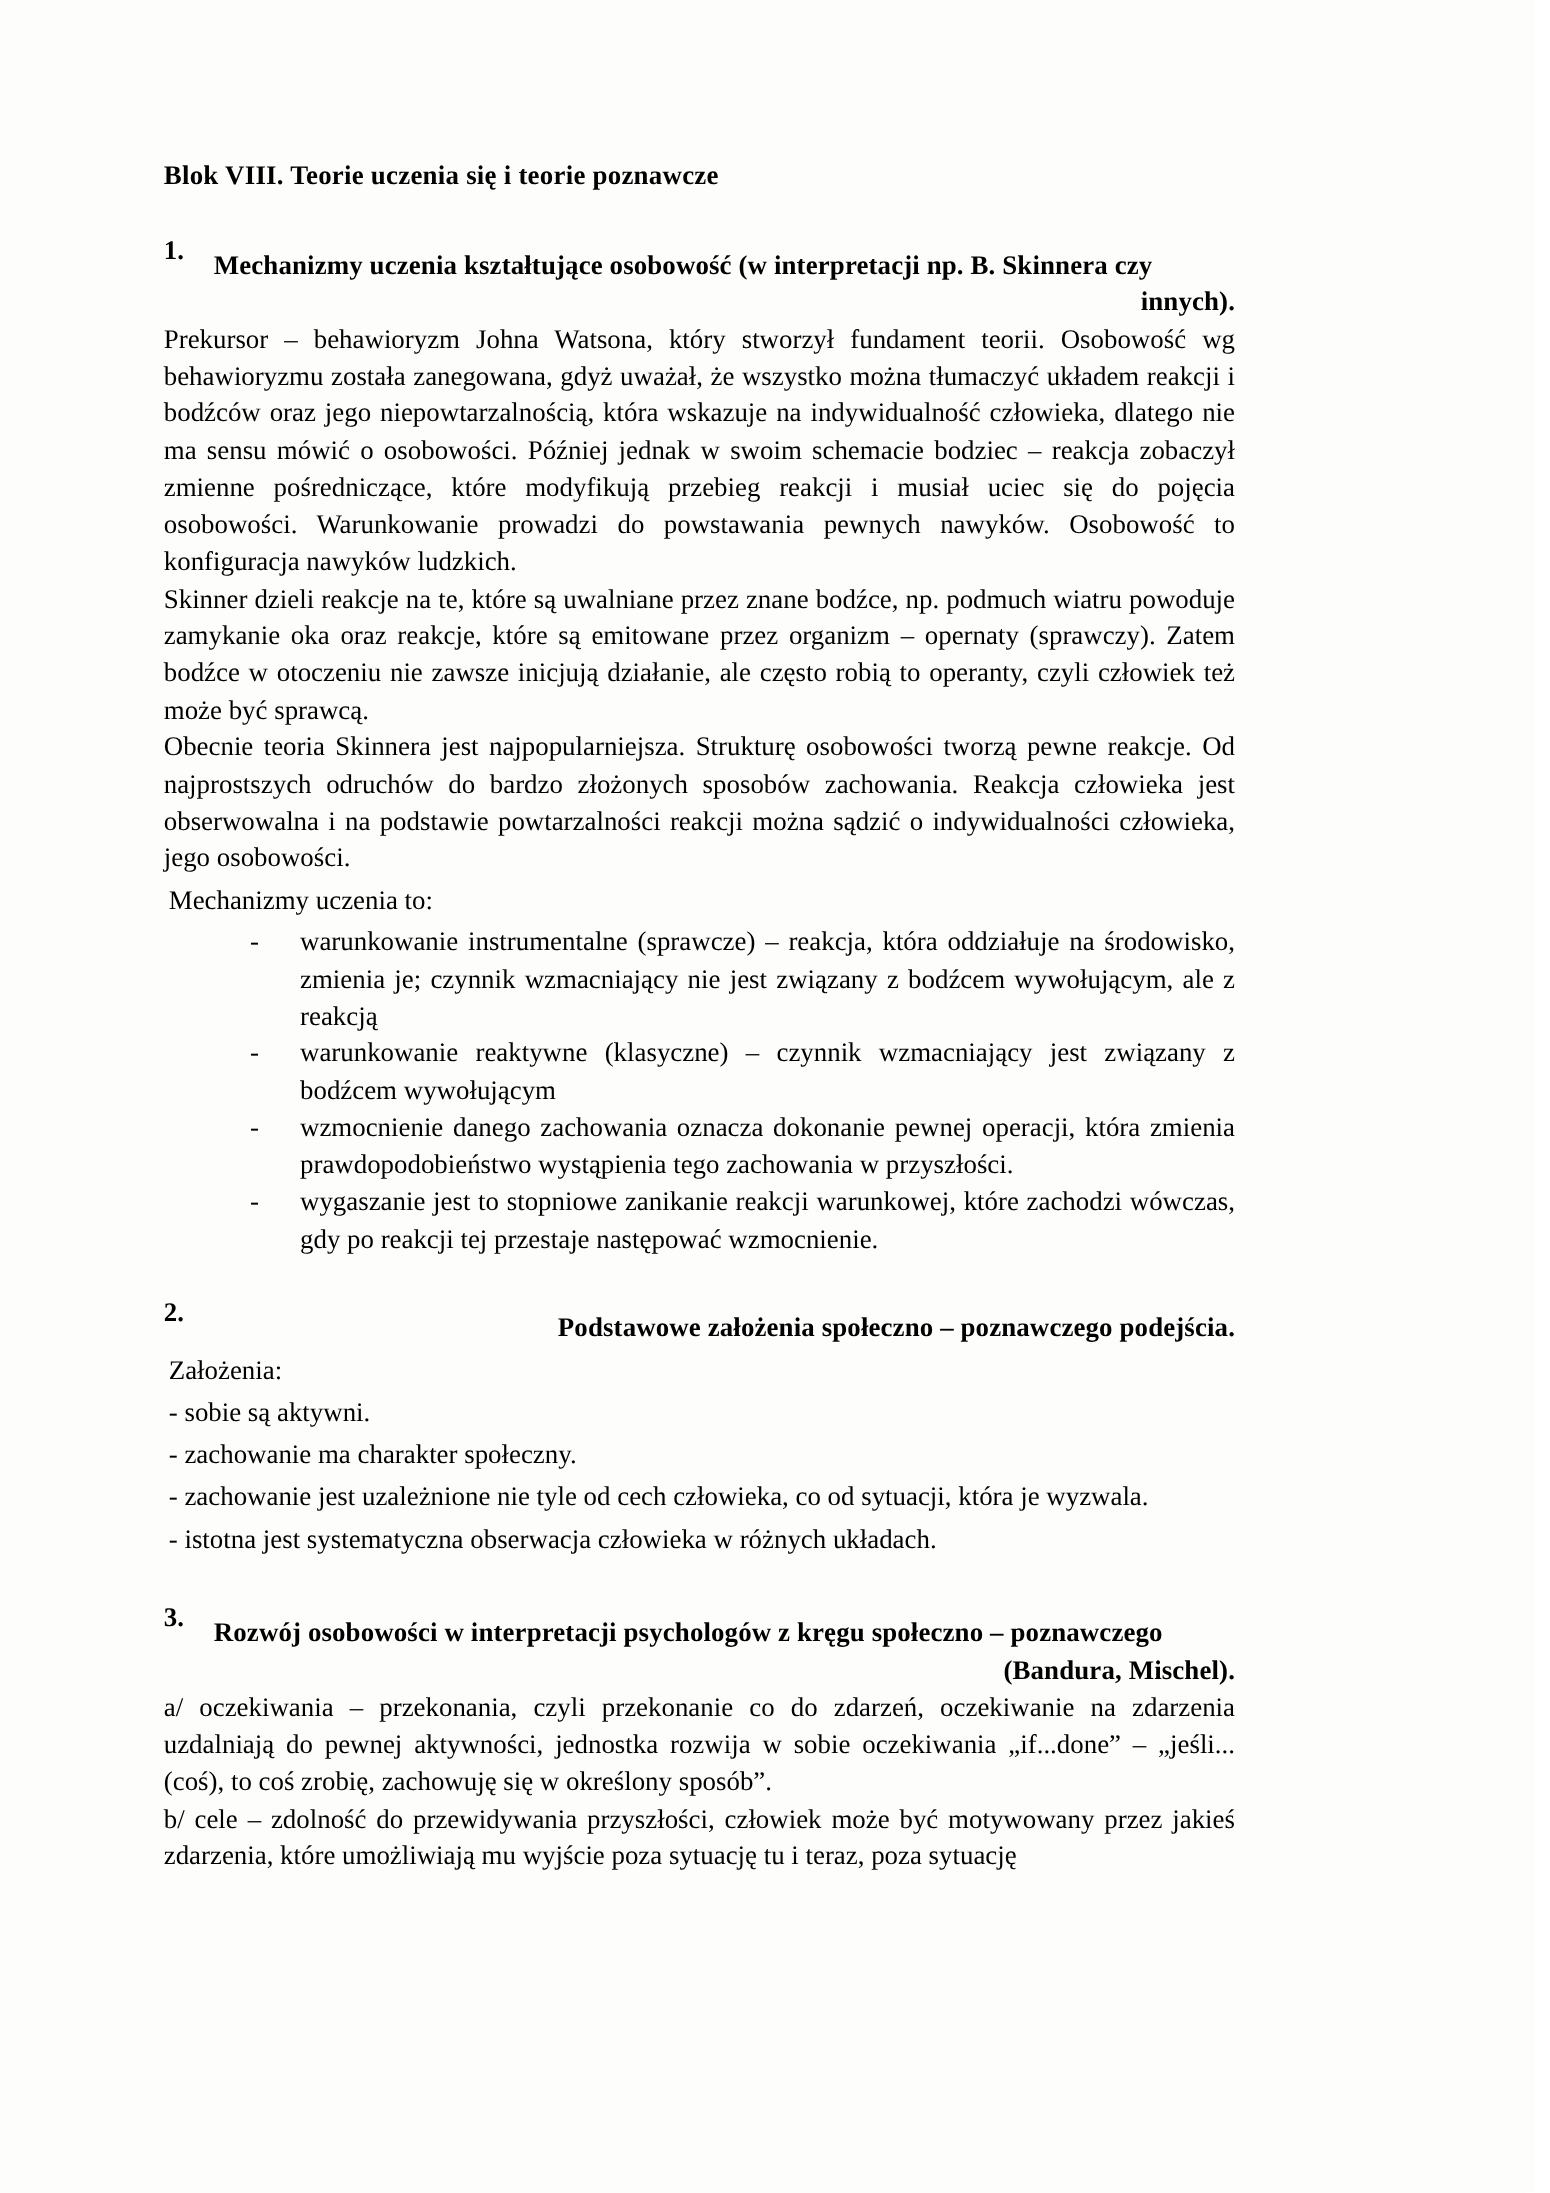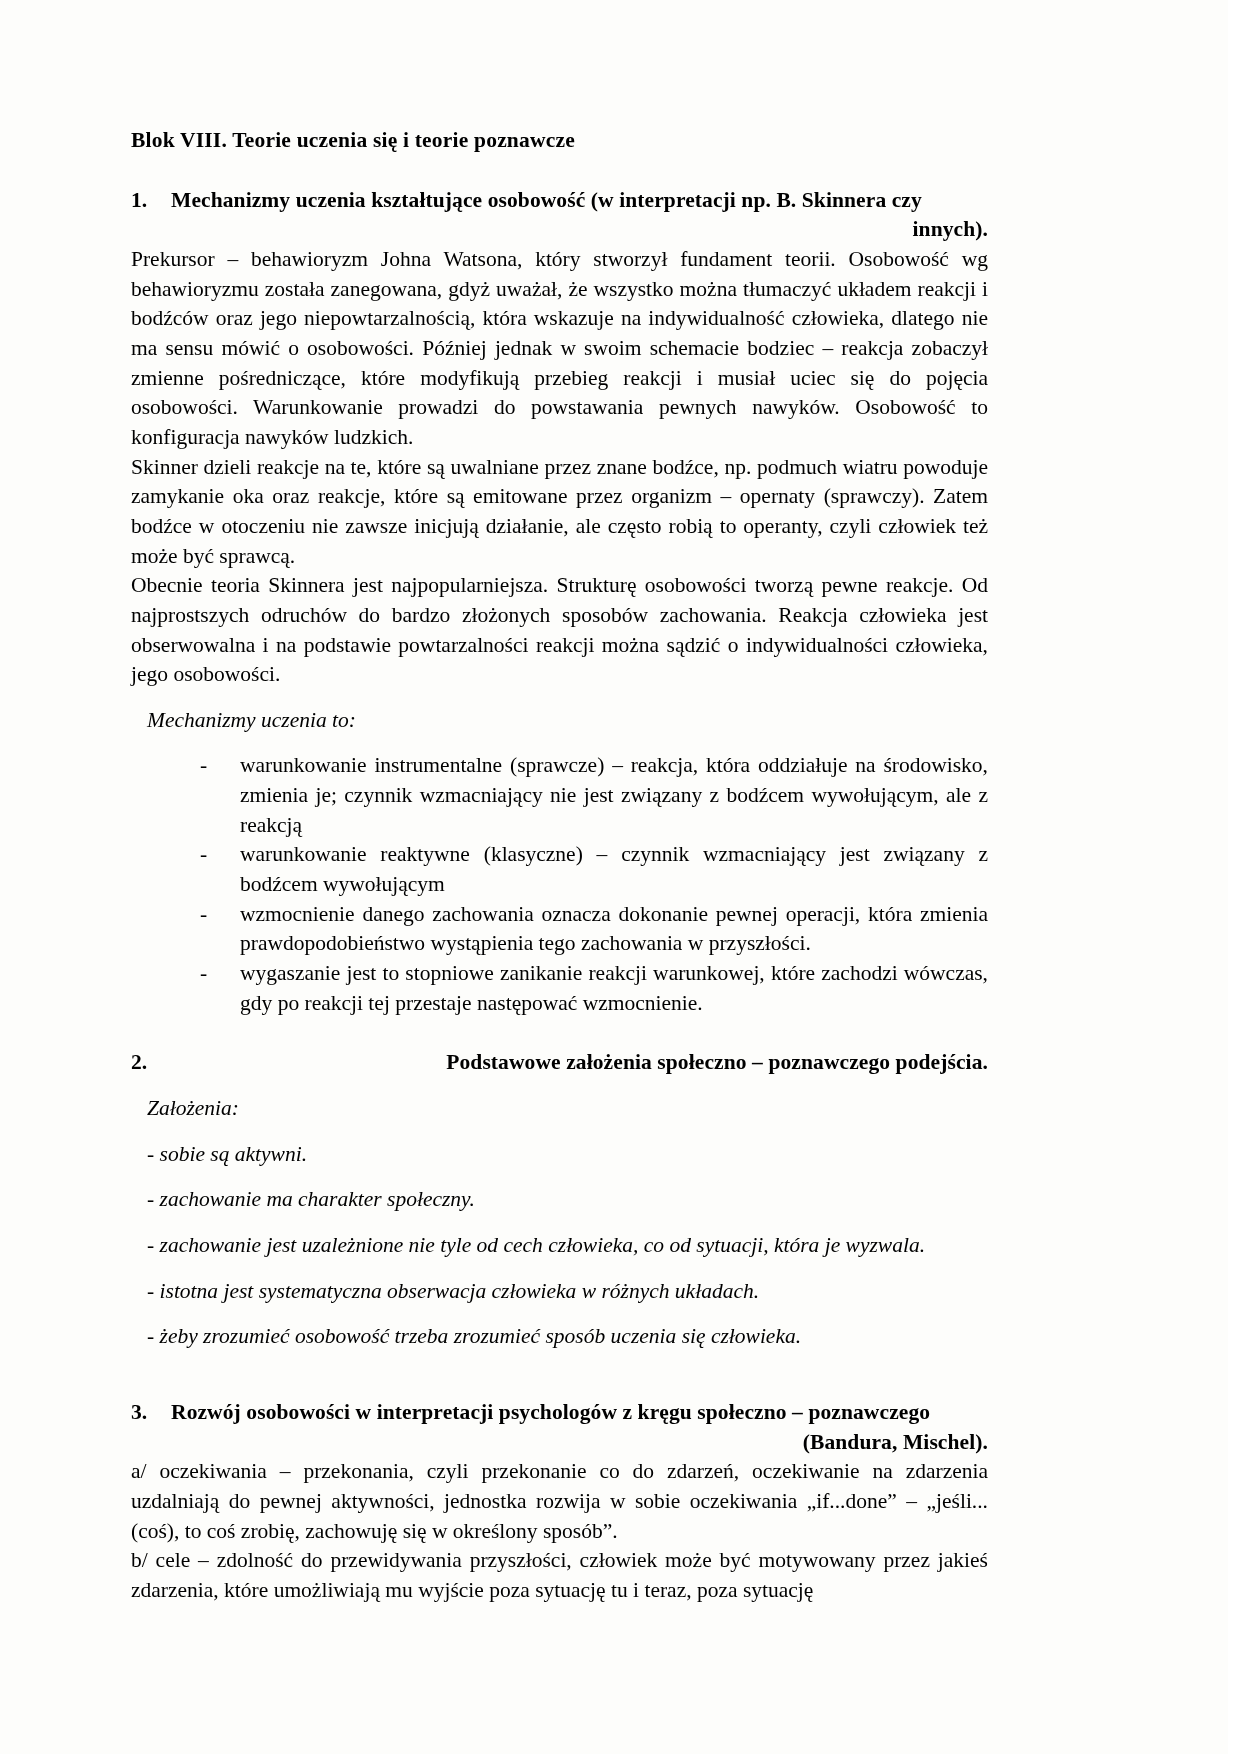--- a/index.html
+++ b/index.html
@@ -41,20 +41,21 @@
     margin: 0 0 0 0;
     letter-spacing: .1px;
   }
   .numbered .num {
     flex: 0 0 40px;
     text-align: left;
   }
   .numbered .htext {
     flex: 1 1 auto;
     text-align: justify;
+    margin-top: 12px;
   }
   .numbered .htext .line2 {
     display: block;
     text-align: right;
   }
   p.para {
     margin: 0;
     text-align: justify;
   }
   .b { font-weight: normal; }
@@ -74,21 +75,21 @@
     flex: 0 0 40px;
     padding-left: 69px;
     box-sizing: content-box;
     text-align: left;
   }
   ul.dashlist > li .itemtext {
     flex: 1 1 auto;
     text-align: justify;
   }
   .spacer-md { height: 30px; }
-  .plain-line { margin: 16px; text-align: left; font-style: italic; }
+  .plain-line { margin: 4px; text-align: left; }
 </style>
 </head>
 <body>
 
 <div class="page">
   <div class="doc">
 
     <div class="doc-title">Blok VIII. Teorie uczenia się i teorie poznawcze</div>
 
     <div class="numbered">
@@ -134,21 +135,20 @@
       <span class="htext">
         <span class="line2">Podstawowe założenia społeczno – poznawczego podejścia.</span>
       </span>
     </div>
 
     <p class="plain-line">Założenia:</p>
     <p class="plain-line">- sobie są aktywni.</p>
     <p class="plain-line">- zachowanie ma charakter społeczny.</p>
     <p class="plain-line">- zachowanie jest uzależnione nie tyle od cech człowieka, co od sytuacji, która je wyzwala.</p>
     <p class="plain-line">- istotna jest systematyczna obserwacja człowieka w różnych układach.</p>
-    <p class="plain-line">- żeby zrozumieć osobowość trzeba zrozumieć sposób uczenia się człowieka.</p>
 
     <div class="spacer-md"></div>
 
     <div class="numbered">
       <span class="num">3.</span>
       <span class="htext">
         <span>Rozwój osobowości w interpretacji psychologów z kręgu społeczno – poznawczego</span>
         <span class="line2">(Bandura, Mischel).</span>
       </span>
     </div>

